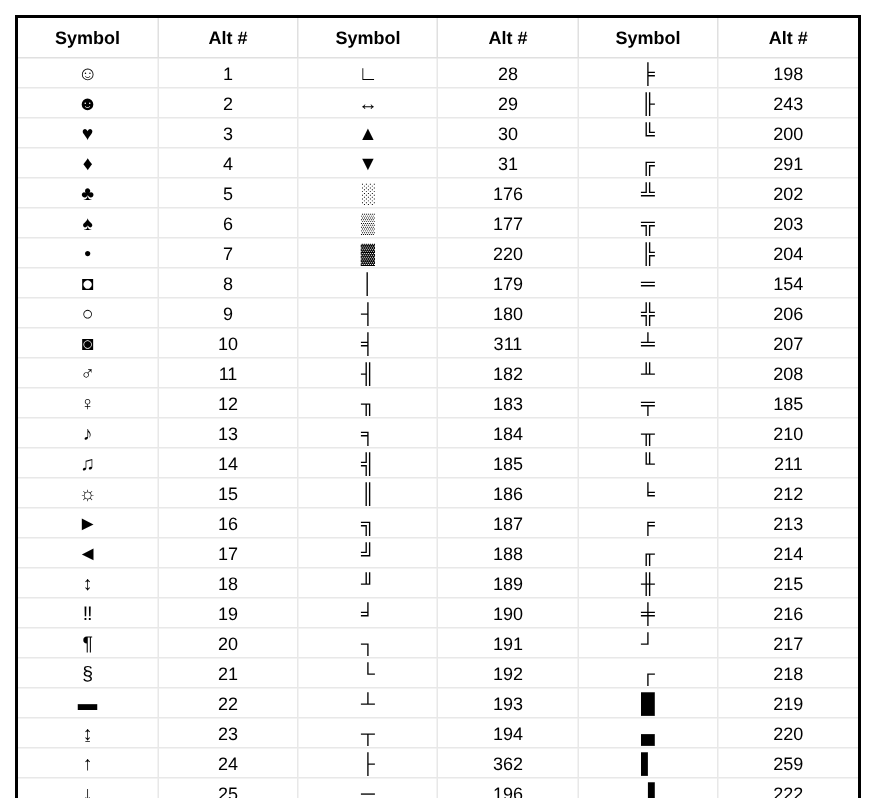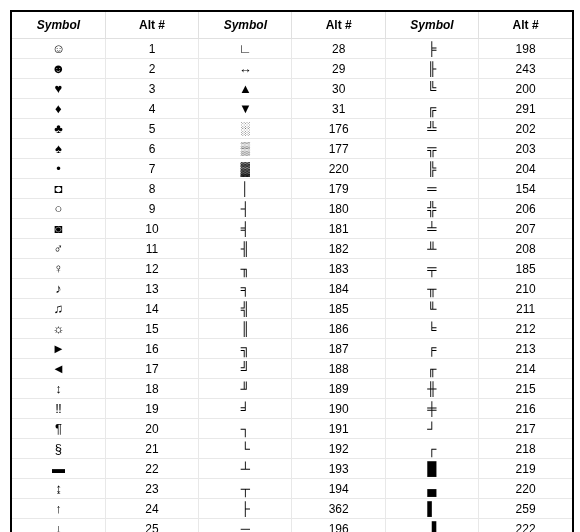--- a/index.html
+++ b/index.html
@@ -33,21 +33,21 @@
     border-right: 1px solid #e8e8e8;
     height: 17px;
     vertical-align: middle;
   }
   th:last-child, td:last-child {
     border-right: none;
   }
   tr:last-child td {
     border-bottom: none;
   }
-  .sym-col { width: 16.6%; font-style: italic; }
+  .sym-col { width: 16.6%; }
   .alt-col { width: 16.6%; }
   .symbol-cell {
     font-family: "Arial", "Segoe UI Symbol", sans-serif;
     font-size: 13px;
   }
 </style>
 </head>
 <body>
 
 <div class="table-container">
@@ -132,21 +132,21 @@
           <td>9</td>
           <td class="symbol-cell">┤</td>
           <td>180</td>
           <td class="symbol-cell">╬</td>
           <td>206</td>
         </tr>
         <tr>
           <td class="symbol-cell">◙</td>
           <td>10</td>
           <td class="symbol-cell">╡</td>
-          <td>181</td>
+          <td>311</td>
           <td class="symbol-cell">╧</td>
           <td>207</td>
         </tr>
         <tr>
           <td class="symbol-cell">♂</td>
           <td>11</td>
           <td class="symbol-cell">╢</td>
           <td>182</td>
           <td class="symbol-cell">╨</td>
           <td>208</td>

